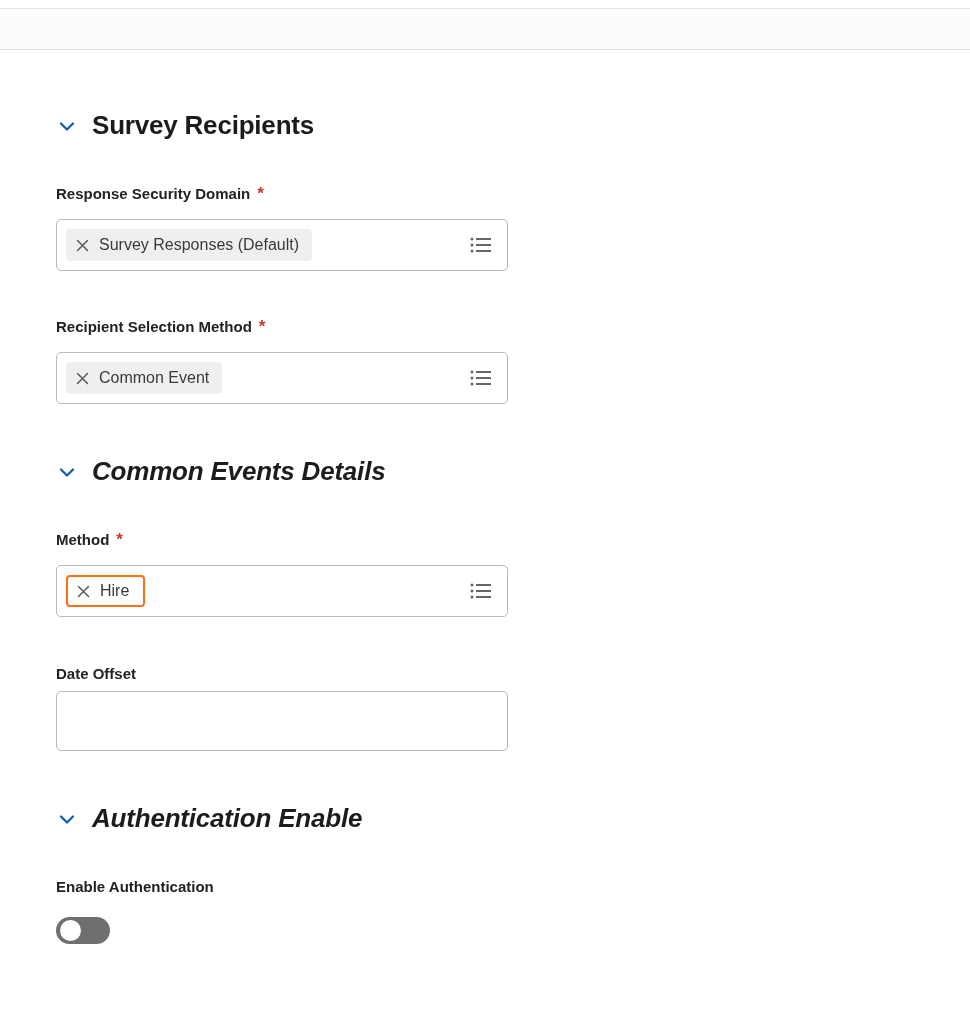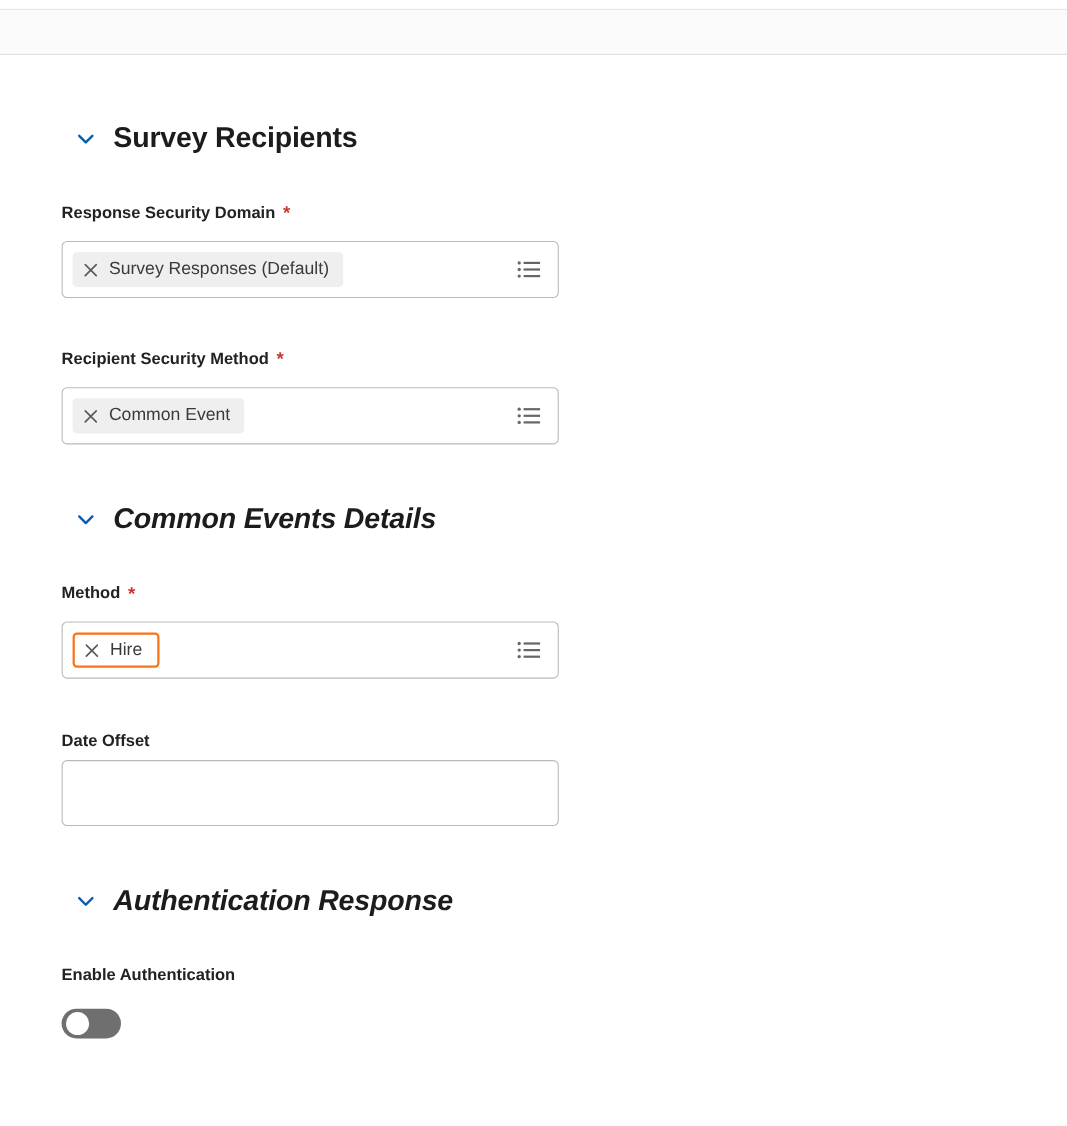--- a/index.html
+++ b/index.html
@@ -28,21 +28,21 @@
 
   .content {
     padding: 0 0 0 56px;
   }
 
   
   .section-header {
     display: flex;
     align-items: center;
     gap: 14px;
-    margin: 11px;
+    margin: 0;
     padding: 0;
   }
   .chevron {
     width: 22px;
     height: 22px;
     display: inline-flex;
     align-items: center;
     justify-content: center;
     color: #0b5cab;
     flex: 0 0 auto;
@@ -204,21 +204,21 @@
           <rect x="7" y="3" width="15" height="2" fill="#666666"></rect>
           <rect x="7" y="9" width="15" height="2" fill="#666666"></rect>
           <rect x="7" y="15" width="15" height="2" fill="#666666"></rect>
         </svg>
       </span>
     </div>
   </div>
 
   <div class="field mt-47">
     <div class="field-label">
-      <span>Recipient Security Method</span>
+      <span>Recipient Selection Method</span>
       <span class="required-star">*</span>
     </div>
     <div class="select-box">
       <span class="pill">
         <span class="pill-x">
           <svg width="13" height="13" viewBox="0 0 13 13" aria-hidden="true">
             <path d="M1.5 1.5 L11.5 11.5 M11.5 1.5 L1.5 11.5" stroke="#5a5a5a" stroke-width="1.5" stroke-linecap="round"></path>
           </svg>
         </span>
         <span class="pill-text">Common Event</span>
@@ -278,21 +278,21 @@
     </div>
     <input class="empty-box" type="text" value="" placeholder="" style="">
   </div>
 
   <div class="section-header mt-52">
     <span class="chevron">
       <svg width="22" height="22" viewBox="0 0 22 22" aria-hidden="true">
         <path d="M5 8.5 L11 14.5 L17 8.5" fill="none" stroke="#0b5cab" stroke-width="2.2" stroke-linecap="round" stroke-linejoin="round"></path>
       </svg>
     </span>
-    <span class="section-title">Authentication Response</span>
+    <span class="section-title">Authentication Enable</span>
   </div>
 
   <div class="field mt-44">
     <div class="field-label">
       <span>Enable Authentication</span>
     </div>
     <div class="toggle mt-22">
       <span class="knob"></span>
     </div>
   </div>

